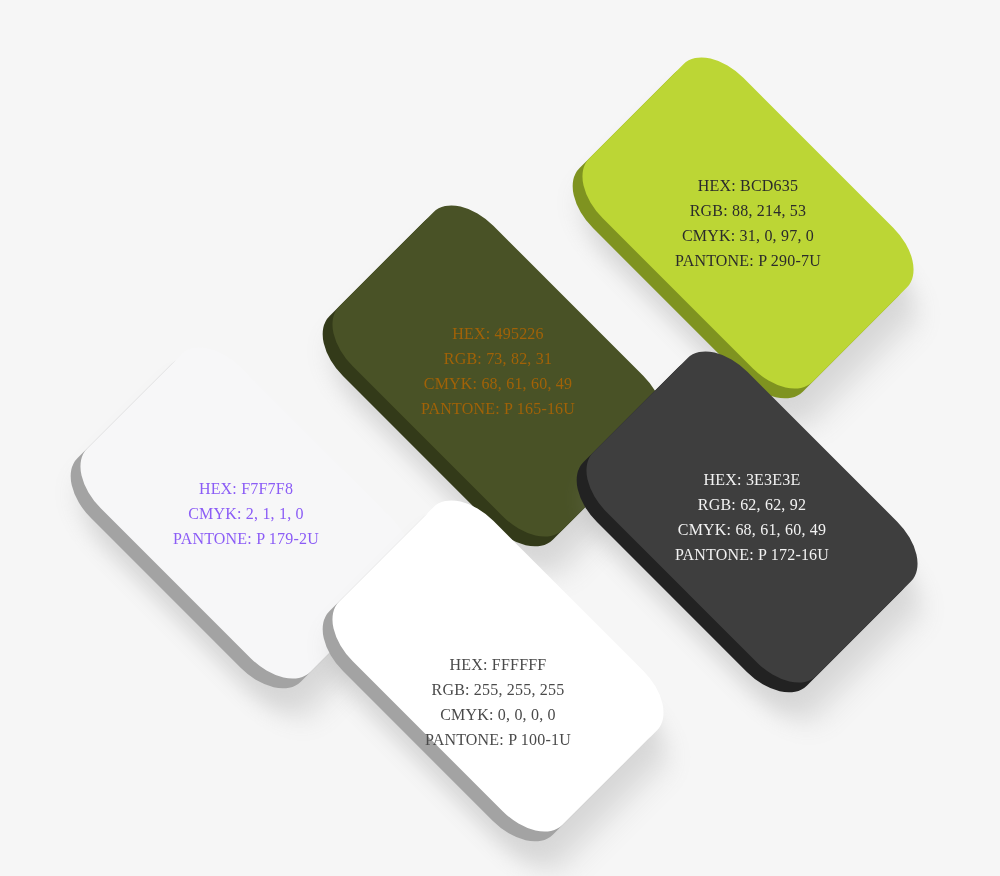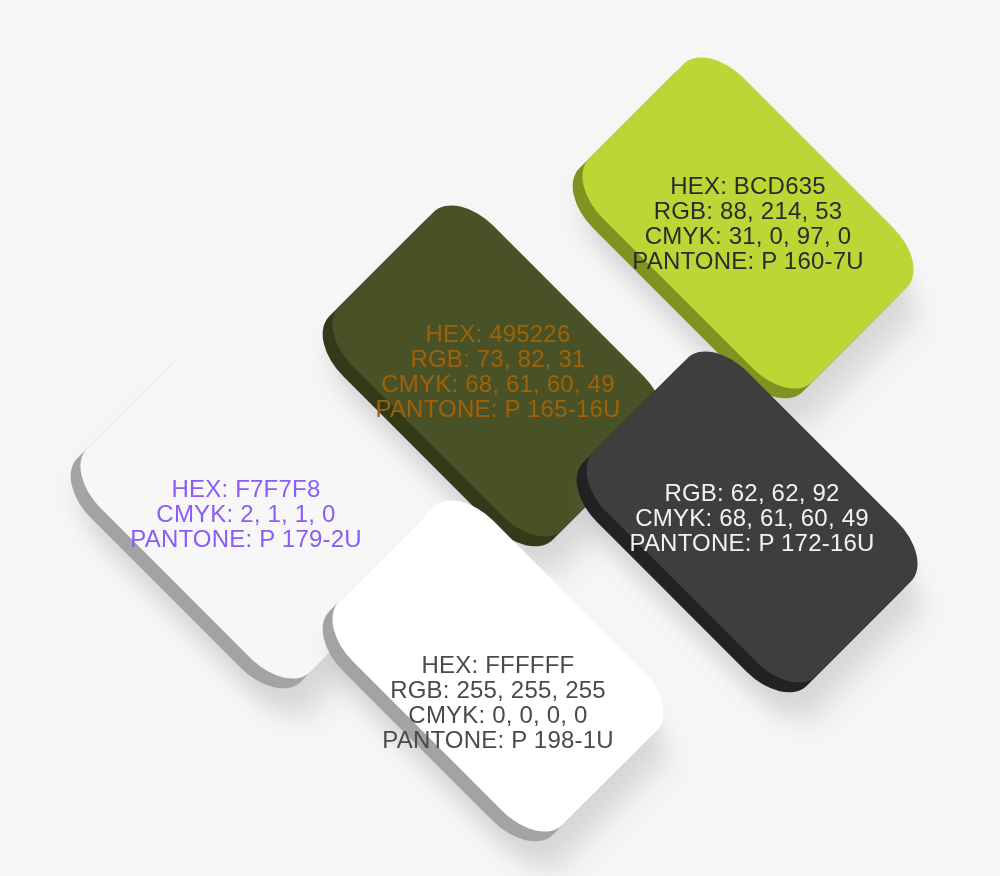--- a/index.html
+++ b/index.html
@@ -62,25 +62,26 @@
   }
 
   
   .label {
     position: absolute;
     left: 0;
     right: 0;
     top: 50%;
     transform: translateY(-50%);
     text-align: center;
-    font-size: 24px;
+    font-size: 16px;
     line-height: 25px;
     letter-spacing: 0.2px;
     white-space: nowrap;
     pointer-events: none;
+    font-family: Liberation Serif, serif;
   }
   .label div { display: block; }
 
   
   .s-green  { left: 590px; top:  65px; }
   .s-olive  { left: 340px; top: 213px; }
   .s-light  { left:  88px; top: 355px; }
   .s-dark   { left: 594px; top: 359px; }
   .s-white  { left: 340px; top: 508px; }
 
@@ -102,21 +103,21 @@
   <div class="swatch s-green">
     <div class="tile">
       <div class="shadow"></div>
       <div class="side" style="background: rgb(127, 147, 32);"></div>
       <div class="face" style="background: rgb(188, 214, 53);"></div>
     </div>
     <div class="label txt-dark" style="color: rgb(43, 43, 43);">
       <div>HEX: BCD635</div>
       <div>RGB: 88, 214, 53</div>
       <div>CMYK: 31, 0, 97, 0</div>
-      <div>PANTONE: P 160-7U</div>
+      <div>PANTONE: P 290-7U</div>
     </div>
   </div>
 
   <div class="swatch s-olive">
     <div class="tile">
       <div class="shadow"></div>
       <div class="side" style="background: rgb(51, 58, 25);"></div>
       <div class="face" style="background: rgb(73, 82, 38);"></div>
     </div>
     <div class="label txt-light" style="color: #a16207;">
@@ -140,33 +141,34 @@
     </div>
   </div>
 
   <div class="swatch s-dark">
     <div class="tile">
       <div class="shadow"></div>
       <div class="side" style="background: rgb(34, 34, 34);"></div>
       <div class="face" style="background: rgb(62, 62, 62);"></div>
     </div>
     <div class="label txt-light" style="color: rgb(242, 242, 242);">
+      <div>HEX: 3E3E3E</div>
       <div>RGB: 62, 62, 92</div>
       <div>CMYK: 68, 61, 60, 49</div>
       <div>PANTONE: P 172-16U</div>
     </div>
   </div>
 
   <div class="swatch s-white">
     <div class="tile">
       <div class="shadow"></div>
       <div class="side" style="background: rgb(163, 163, 163);"></div>
       <div class="face" style="background: rgb(255, 255, 255);"></div>
     </div>
     <div class="label txt-dark" style="color: rgb(74, 74, 74); margin-top: 36px;">
       <div>HEX: FFFFFF</div>
       <div>RGB: 255, 255, 255</div>
       <div>CMYK: 0, 0, 0, 0</div>
-      <div>PANTONE: P 198-1U</div>
+      <div>PANTONE: P 100-1U</div>
     </div>
   </div>
 
 </div>
 
 </body></html>

